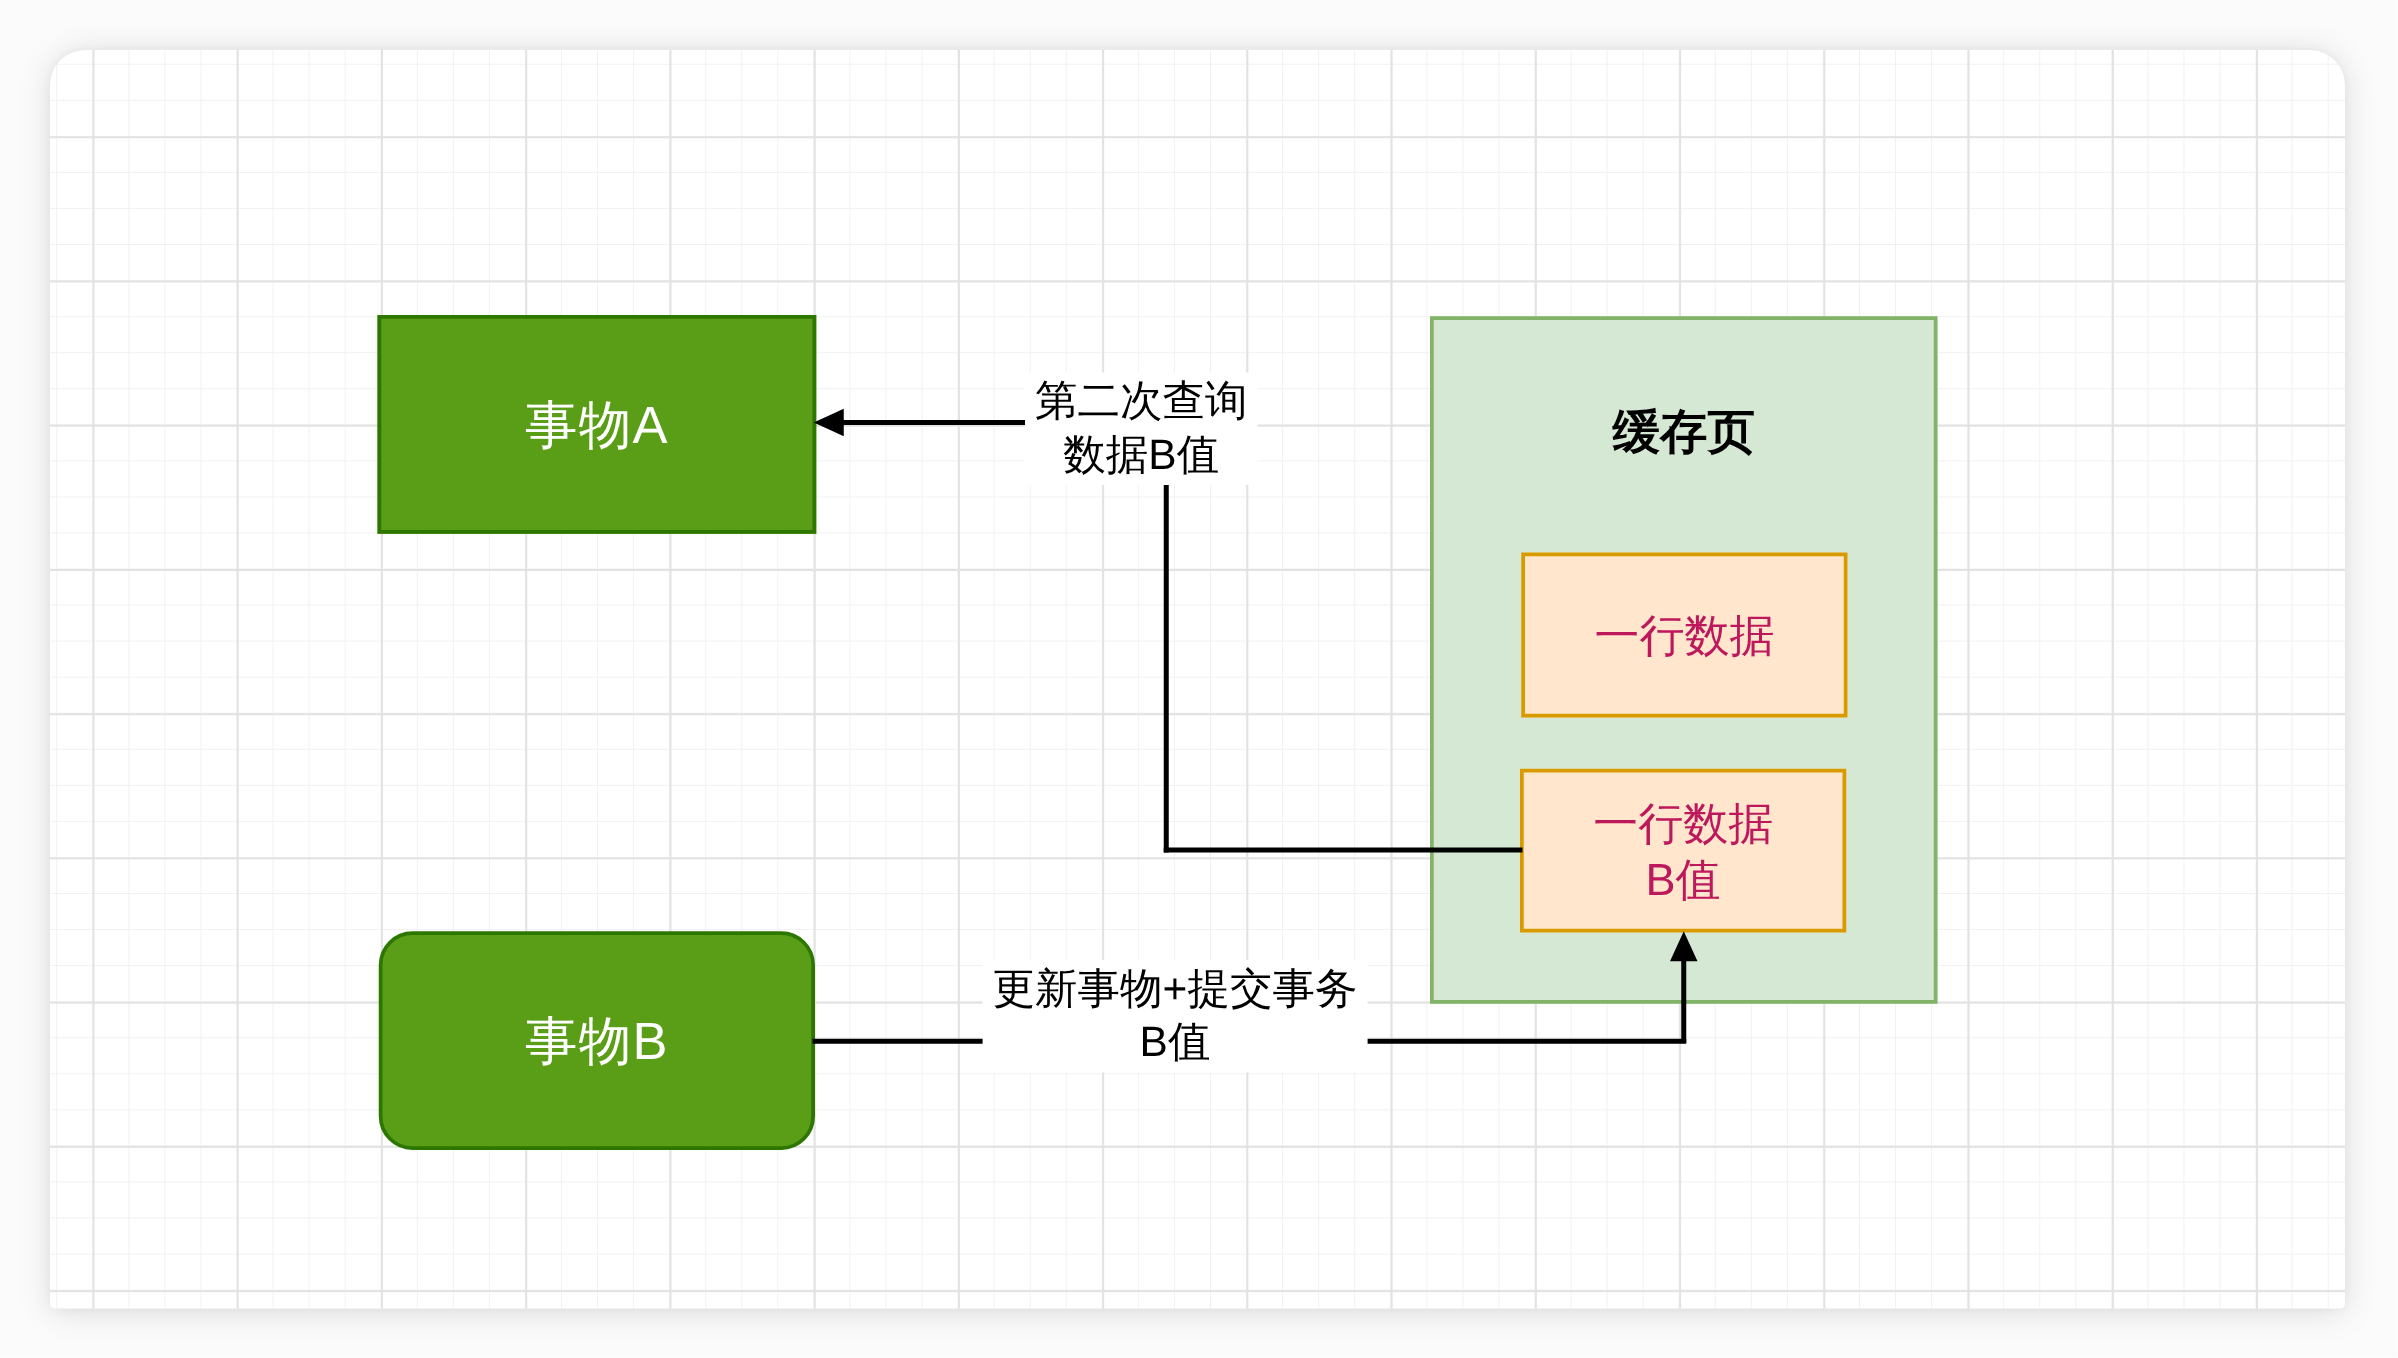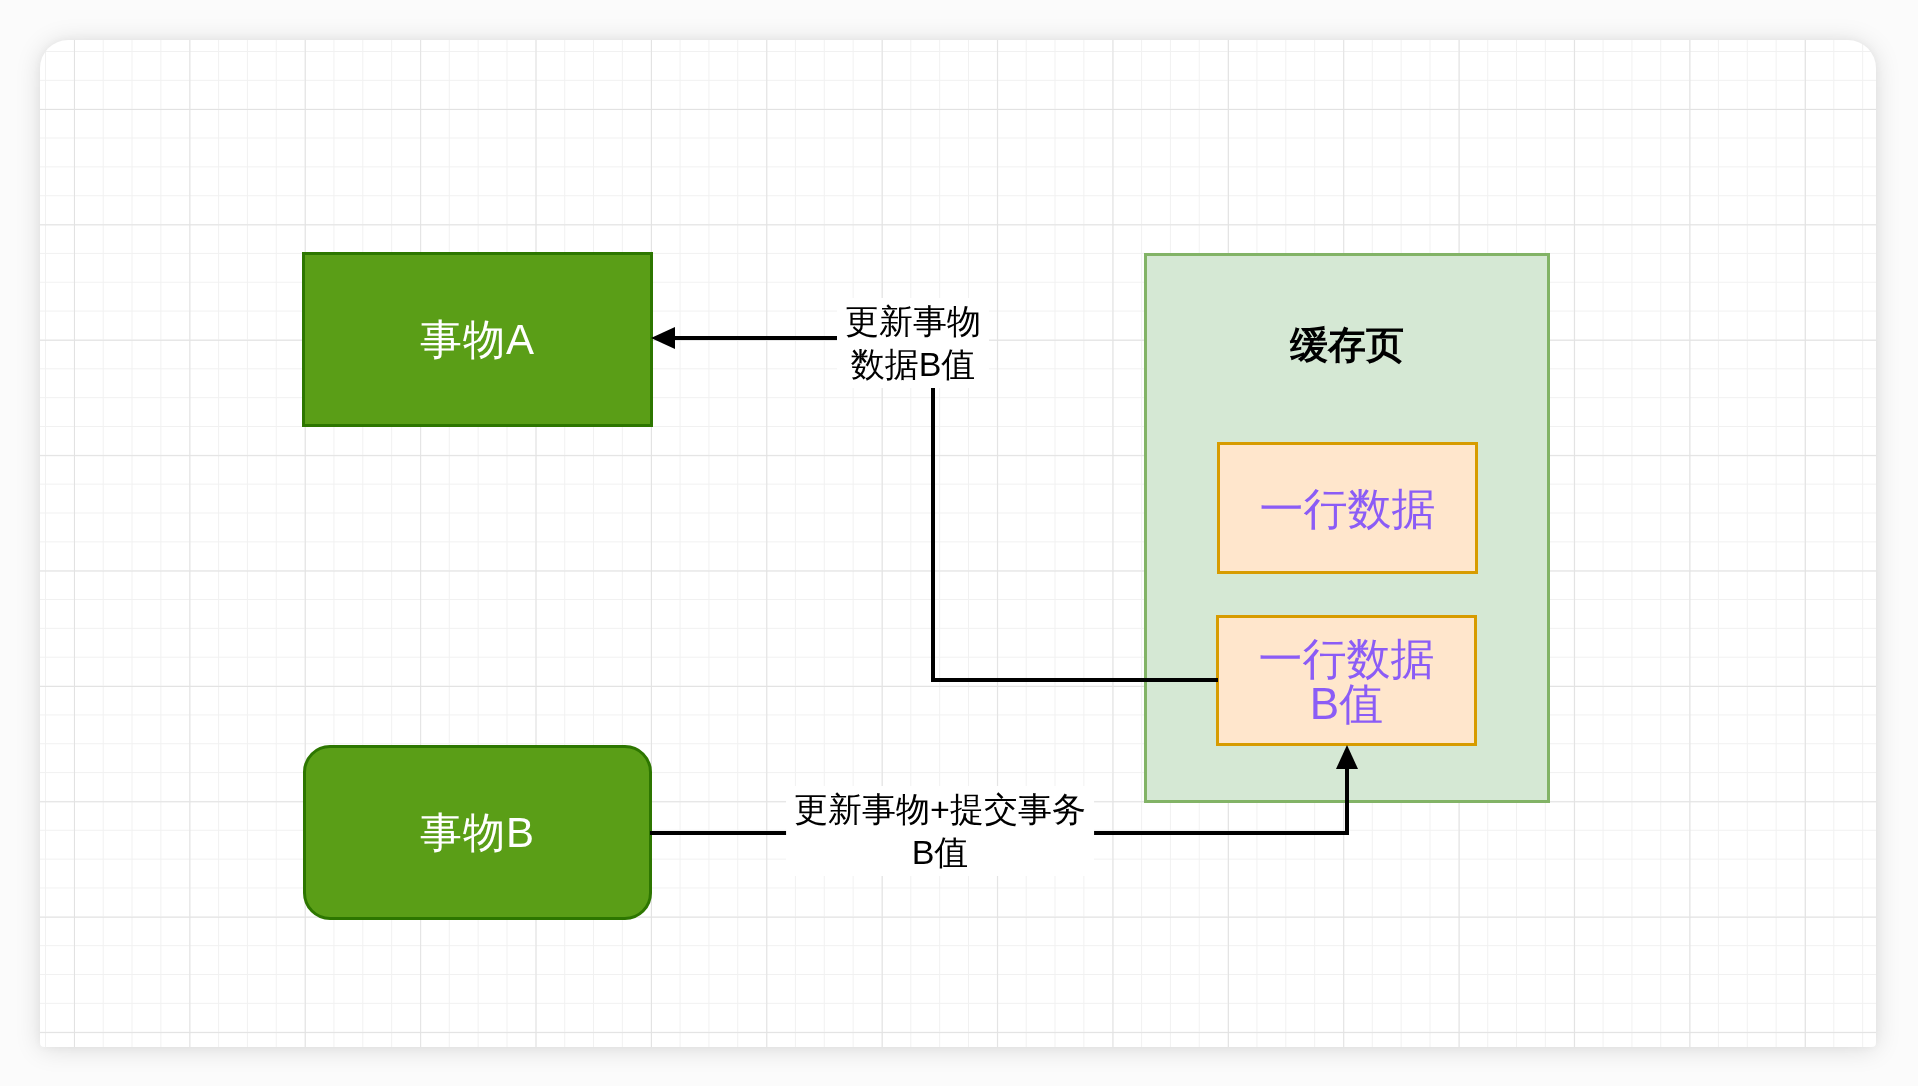--- a/index.html
+++ b/index.html
@@ -51,21 +51,21 @@
     z-index:1;
   }
   .cache-title{
     margin-top:64px; text-align:center;
     font-size:38px; font-weight:700; color:#000;
   }
 
   .node-row{
     background:var(--c-row_fill,#ffe6cc);
     border:3px solid var(--c-row_border,#d79b00);
-    color:#8b5cf6; font-size:44px; font-weight:500;
+    color:#be185d; font-size:36px; font-weight:500;
     flex-direction:column; line-height:45px;
   }
   .row-1{ left:1217px; top:442px; width:261px; height:132px; }
   .row-2{ left:1216px; top:615px; width:261px; height:131px; }
 
   
   .edge-seg{
     position:absolute; background:var(--c-edge_line,#000000); z-index:2;
   }
   .arrow-left{
@@ -117,26 +117,26 @@
     <div class="node node-row row-2">
       <span>一行数据</span>
       <span>B值</span>
     </div>
 
     <div class="arrow-left" style="left:651px; top:327px;"></div>
     <div class="edge-seg" style="left:668px; top:336px; width:266px; height:3.5px;"></div>
     <div class="edge-seg" style="left:931px; top:336px; width:3.5px; height:346px;"></div>
     <div class="edge-seg" style="left:931px; top:678px; width:287px; height:3.5px;"></div>
     <div class="edge-label" style="left:913px; top:343px;">
-      <div>更新事物</div>
+      <div>第二次查询</div>
       <div>数据B值</div>
     </div>
 
     <div class="edge-seg" style="left:650px; top:831px; width:699px; height:3.5px;"></div>
     <div class="edge-seg" style="left:1345px; top:765px; width:3.5px; height:69px;"></div>
     <div class="arrow-up" style="left:1336px; top:745px;"></div>
-    <div class="edge-label" style="left:940px; top:831px;">
+    <div class="edge-label" style="left:940px; top:813px;">
       <div>更新事物+提交事务</div>
       <div>B值</div>
     </div>
 
   </div>
 </div>
 
 </body></html>

